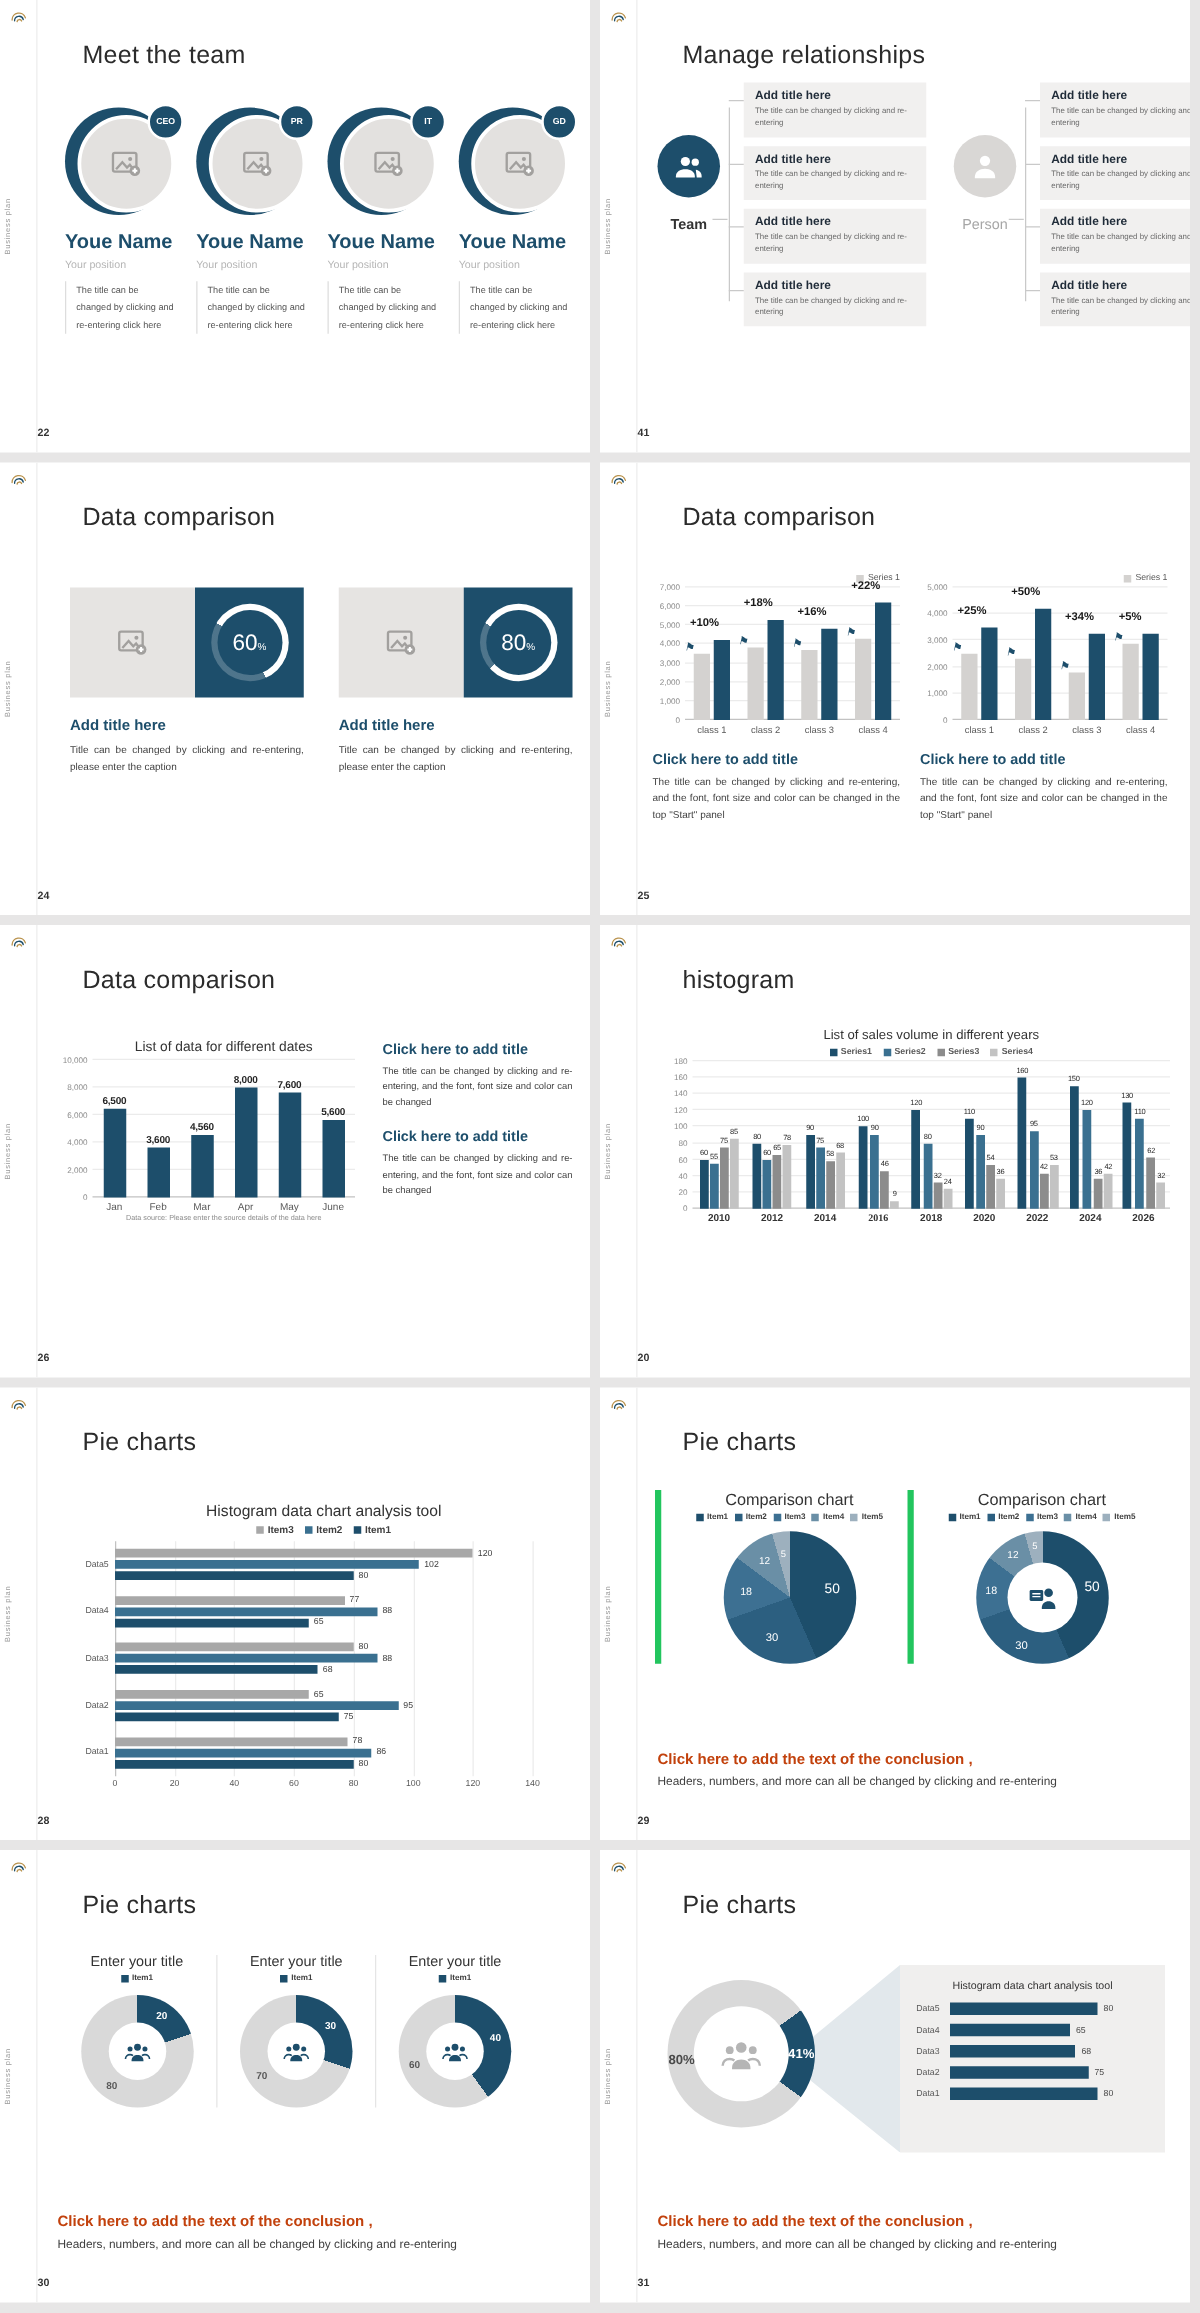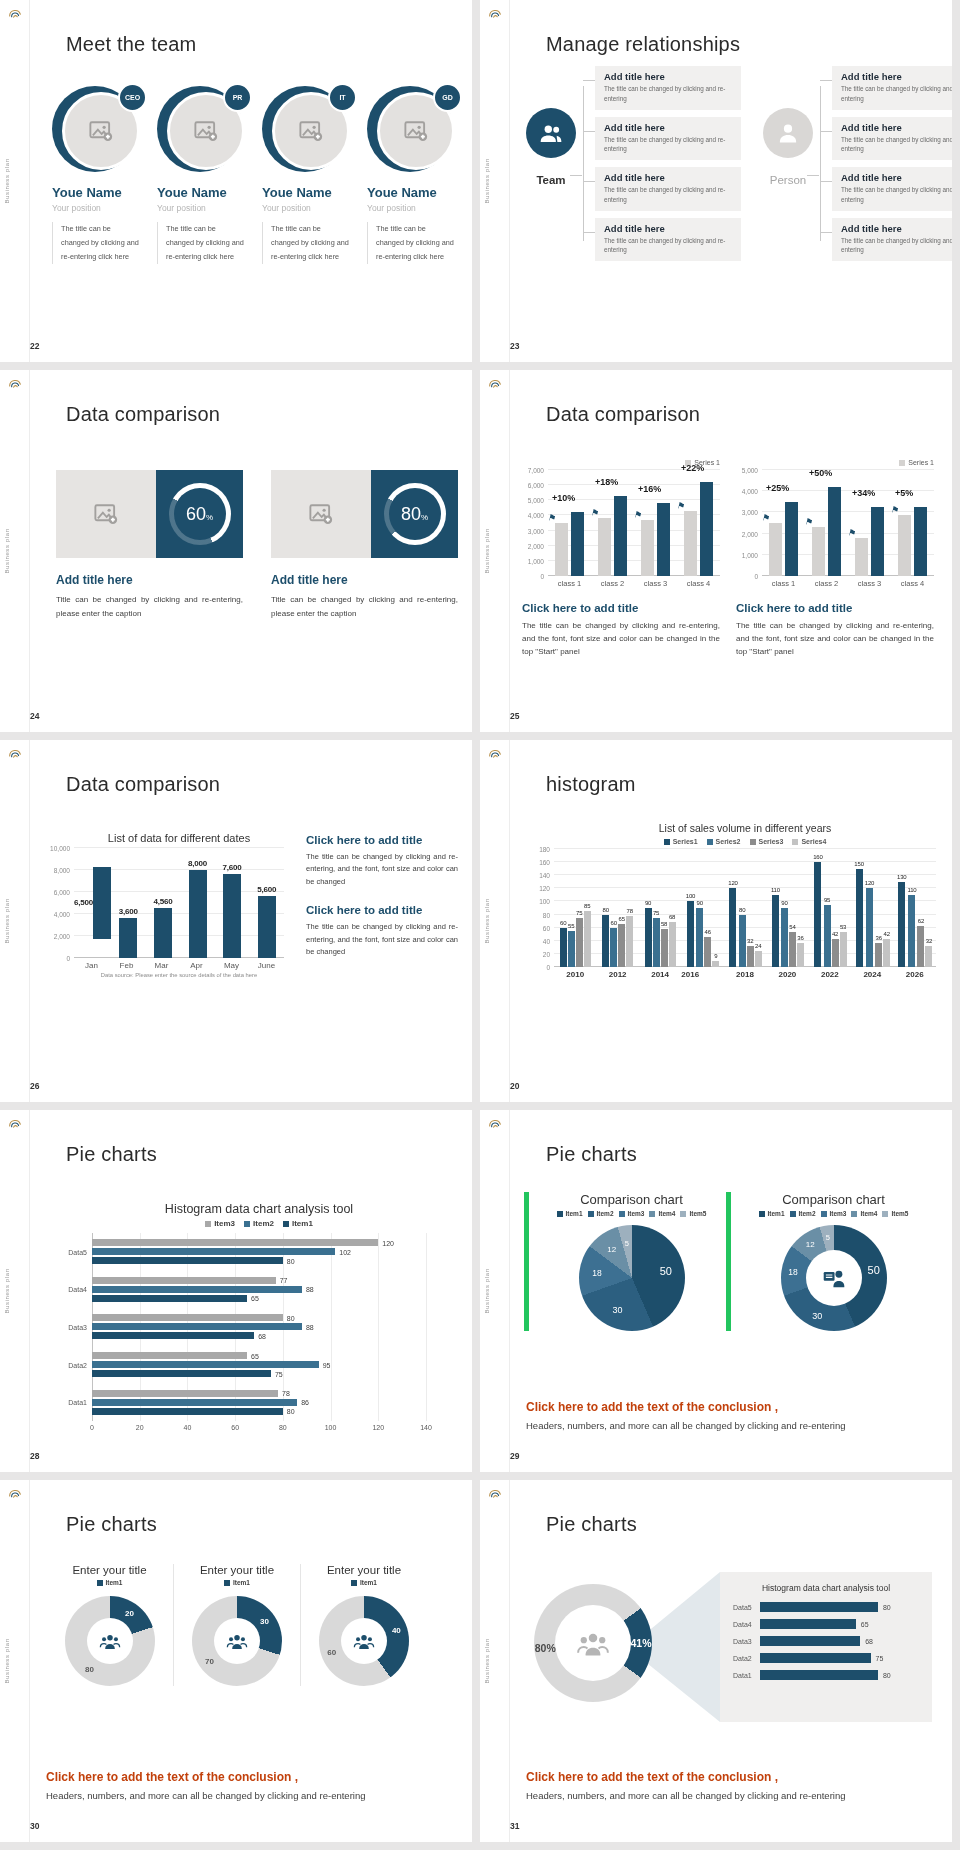--- a/index.html
+++ b/index.html
@@ -13,21 +13,21 @@
   .slide-num{position:absolute;left:30px;bottom:11px;font-size:8.5px;font-weight:bold;color:#333;}
   .slide-title{position:absolute;left:50px;top:17px;margin:16px;font-size:20px;font-weight:400;color:#2b2b2b;letter-spacing:.2px;}
   .legend-row{display:flex;align-items:center;gap:9px;font-size:7px;color:#595959;}
   .legend-item{display:flex;align-items:center;white-space:nowrap;}
   .sq{display:inline-block;width:6px;height:6px;margin-right:3px;}
   .chart-title{text-align:center;color:#333;}
   .gridline{position:absolute;left:0;right:0;height:1px;background:#ebebeb;}
   .vgrid{position:absolute;top:0;bottom:0;width:1px;background:#ececec;}
   .ytick{position:absolute;font-size:6.5px;color:#8c8c8c;}
   
-  .member-name{color:#1d4e6b;font-weight:bold;font-size:13px;margin-top:9px;}
+  .member-name{color:#1d4e6b;font-weight:bold;font-size:16px;margin-top:9px;}
   .member-pos{color:#b5b5b5;font-size:8.5px;margin-top:3px;}
   .member-desc{font-size:7.3px;color:#555;margin-top:9px;padding-left:8px;border-left:1px solid #ddd;line-height:1.9;width:78px;}
   .avatar-wrap{position:relative;width:92px;height:92px;}
   .avatar-crescent{position:absolute;left:0;top:2px;width:86px;height:86px;border-radius:50%;background:#1d4e6b;}
   .avatar-circle{position:absolute;left:10px;top:8px;width:78px;height:78px;border-radius:50%;background:#e3e1df;border:3px solid #fff;display:flex;align-items:center;justify-content:center;box-sizing:border-box;}
   .badge{position:absolute;right:-3px;top:-1px;width:25px;height:25px;border-radius:50%;background:#1d4e6b;color:#fff;font-size:7px;font-weight:bold;display:flex;align-items:center;justify-content:center;border:2px solid #fff;box-sizing:content-box;}
   
   .rel-wrap{position:absolute;left:40px;top:66px;display:flex;align-items:flex-start;}
   .rel-icon-col{width:62px;margin-top:42px;position:relative;display:flex;flex-direction:column;align-items:center;}
   .rel-icon-col::after{content:"";position:absolute;top:67px;right:0;width:12px;height:1px;background:#c9c9c9;}
@@ -158,21 +158,21 @@
       <span class="slide-logo icon" style="width: 16px; height: 16px;">
         <svg viewBox="0 0 24 24" fill="none" stroke-width="1.6" stroke-linecap="round">
           <path d="M4 15a8.2 8.2 0 0 1 16-2.6" stroke="#b9924c"></path>
           <path d="M7 16a5.3 5.3 0 0 1 10.4-1.6" stroke="#1d4e6b"></path>
           <path d="M10 17a2.8 2.8 0 0 1 5.4-.8" stroke="#b9924c"></path>
         </svg>
       </span>
       <div class="vtext">Business plan</div>
       <div class="vline"></div>
       <h2 class="slide-title">Manage relationships</h2>
-      <div class="slide-num">23</div>
+      <div class="slide-num">41</div>
       <div class="rel-wrap">
         <div class="rel-icon-col">
           <div class="rel-circle" style="background: rgb(29, 78, 107);">
             <span class=" icon" style="width: 26px; height: 26px; color: rgb(255, 255, 255);">
               <svg viewBox="0 0 24 24" fill="currentColor">
                 <circle cx="9.5" cy="8.5" r="3.4"></circle>
                 <path d="M2.5 19.5c0-3.4 3.1-5.3 7-5.3s7 1.9 7 5.3v.8h-14z"></path>
                 <circle cx="16.8" cy="9" r="2.7"></circle>
                 <path d="M17.2 14.5c2.6.5 4.3 2.1 4.3 4.6v1.2h-3.6z"></path>
               </svg>
@@ -482,21 +482,21 @@
             <div class="gridline" style="bottom: 40%;"></div>
             <div class="ytick" style="right: calc(100% + 4px); bottom: calc(40% - 4px); white-space: nowrap;">4,000</div>
             <div class="gridline" style="bottom: 60%;"></div>
             <div class="ytick" style="right: calc(100% + 4px); bottom: calc(60% - 4px); white-space: nowrap;">6,000</div>
             <div class="gridline" style="bottom: 80%;"></div>
             <div class="ytick" style="right: calc(100% + 4px); bottom: calc(80% - 4px); white-space: nowrap;">8,000</div>
             <div class="gridline" style="bottom: 100%;"></div>
             <div class="ytick" style="right: calc(100% + 4px); bottom: calc(100% - 4px); white-space: nowrap;">10,000</div>
             <div class="groups" style="position: absolute; inset: 0px; display: flex; align-items: flex-end;">
               <div class="group" style="flex: 1 1 0%; position: relative; height: 100%; display: flex; align-items: flex-end; justify-content: center; gap: 2px;">
-                <div class="barcol" style="display: flex; flex-direction: row; align-items: center; justify-content: flex-end; height: 100%;">
+                <div class="barcol" style="display: flex; flex-direction: column; align-items: center; justify-content: flex-end; height: 100%;">
                   <div class="bar-val" style="font-size: 8px; color: rgb(38, 38, 38); margin-bottom: 2px; white-space: nowrap; font-weight: bold; letter-spacing: -0.2px;">6,500</div>
                   <div class="bar" style="width: 18px; background: rgb(29, 78, 107); height: 65%;"></div>
                 </div>
               </div>
               <div class="group" style="flex: 1 1 0%; position: relative; height: 100%; display: flex; align-items: flex-end; justify-content: center; gap: 2px;">
                 <div class="barcol" style="display: flex; flex-direction: column; align-items: center; justify-content: flex-end; height: 100%;">
                   <div class="bar-val" style="font-size: 8px; color: rgb(38, 38, 38); margin-bottom: 2px; white-space: nowrap; font-weight: bold; letter-spacing: -0.2px;">3,600</div>
                   <div class="bar" style="width: 18px; background: rgb(29, 78, 107); height: 36%;"></div>
                 </div>
               </div>
@@ -752,21 +752,21 @@
                   <div class="bar-val" style="font-size: 6px; color: rgb(38, 38, 38); margin-bottom: 2px; white-space: nowrap; letter-spacing: -0.2px;">32</div>
                   <div class="bar" style="width: 7px; background: rgb(195, 195, 195); height: 17.7778%;"></div>
                 </div>
               </div>
             </div>
           </div>
           <div class="xrow" style="display: flex; margin-left: 24px; margin-top: 3px;">
             <div class="xlab" style="flex: 1 1 0%; text-align: center; font-size: 8px; color: rgb(51, 51, 51); font-weight: bold;">2010</div>
             <div class="xlab" style="flex: 1 1 0%; text-align: center; font-size: 8px; color: rgb(51, 51, 51); font-weight: bold;">2012</div>
             <div class="xlab" style="flex: 1 1 0%; text-align: center; font-size: 8px; color: rgb(51, 51, 51); font-weight: bold;">2014</div>
-            <div class="xlab" style="flex: 1 1 0%; text-align: left; font-size: 8px; color: rgb(51, 51, 51); font-weight: bold;">2016</div>
+            <div class="xlab" style="flex: 1 1 0%; text-align: center; font-size: 8px; color: rgb(51, 51, 51); font-weight: bold; font-family: Liberation Serif, serif;">2016</div>
             <div class="xlab" style="flex: 1 1 0%; text-align: center; font-size: 8px; color: rgb(51, 51, 51); font-weight: bold;">2018</div>
             <div class="xlab" style="flex: 1 1 0%; text-align: center; font-size: 8px; color: rgb(51, 51, 51); font-weight: bold;">2020</div>
             <div class="xlab" style="flex: 1 1 0%; text-align: center; font-size: 8px; color: rgb(51, 51, 51); font-weight: bold;">2022</div>
             <div class="xlab" style="flex: 1 1 0%; text-align: center; font-size: 8px; color: rgb(51, 51, 51); font-weight: bold;">2024</div>
             <div class="xlab" style="flex: 1 1 0%; text-align: center; font-size: 8px; color: rgb(51, 51, 51); font-weight: bold;">2026</div>
           </div>
         </div>
       </div>
     </section>
     <section class="slide">

